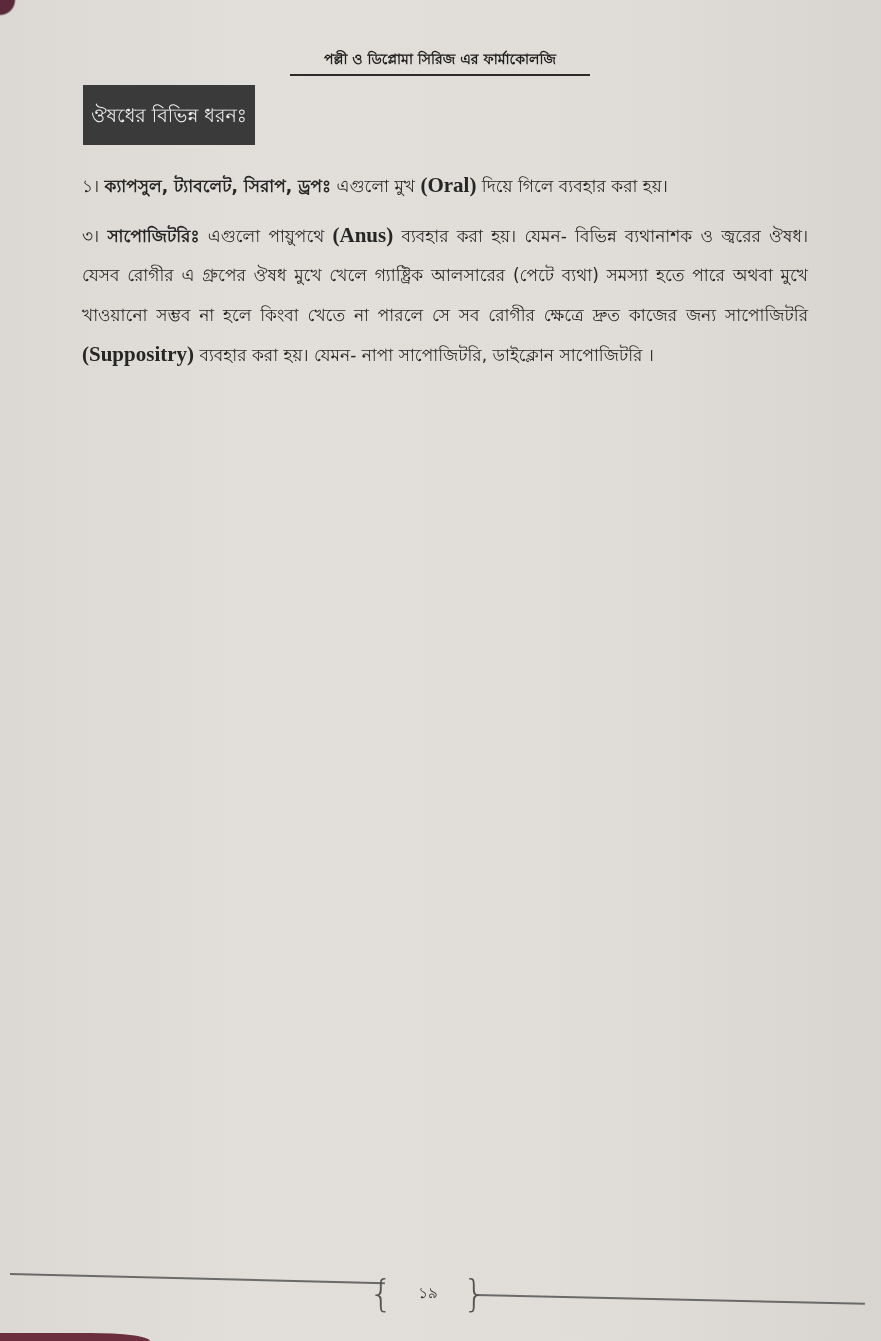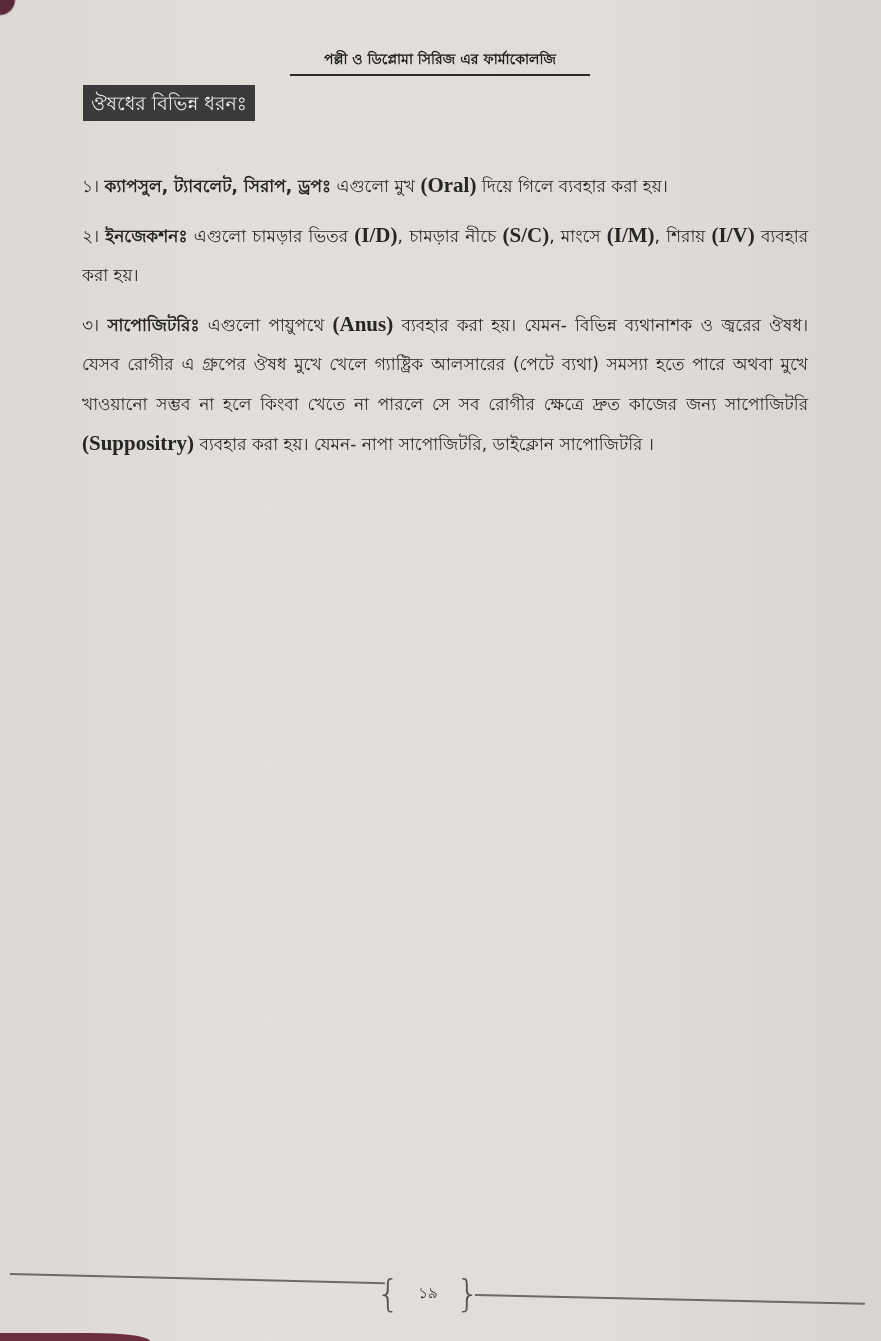--- a/index.html
+++ b/index.html
@@ -20,21 +20,21 @@
   .bottom-edge {
     position:absolute; left:0; bottom:0; width:150px; height:8px;
     background:#6b2e3e; border-top-right-radius:60px 8px;
   }
   .running-head {
     position:absolute; left:290px; top:48px; width:300px; text-align:center;
     font-family:"DejaVu Sans", sans-serif; font-weight:bold; font-size:14px;
     color:#1e1e1e; border-bottom:2px solid #2b2b2b; padding-bottom:2px;
   }
   .section-heading {
-    position:absolute; left:83px; top:85px; height:36px; padding:0 8px;
+    position:absolute; left:83px; top:85px; height:36px; padding:12px 8px;
     background:#3a3a3a; color:#ececec;
     font-family:"DejaVu Sans", sans-serif; font-size:19px; line-height:36px;
   }
   .content {
     position:absolute; left:82px; top:134px; width:726px;
     font-family:"DejaVu Sans", sans-serif; font-size:17px; line-height:39.5px;
     text-align:justify; color:#262626;margin-top:32px;
   }
   .para { margin:0 0 9px 0; }
   .latin { font-family:"Liberation Serif", serif; font-weight:bold; font-size:21px; }
@@ -46,43 +46,39 @@
   .footer-line-right {
     position:absolute; left:475px; top:1294px; width:390px; height:2px;
     background:#6a6a6a; transform:rotate(1.3deg); transform-origin:left;
   }
   .page-number-wrap {
     position:absolute; left:383px; top:1270px; width:90px; height:46px;
     display:flex; align-items:center; justify-content:center;
     font-family:"DejaVu Sans", sans-serif; color:#333;
   }
   .brace { font-size:38px; font-weight:300; line-height:46px; color:#555; }
-  .page-number { font-size:15px; margin:0 18px; }
+  .page-number { font-size:15px; margin:0 25px; }
 </style>
 </head>
 <body>
 
 <div class="page">
   <div class="corner-tl"></div>
   <div class="bottom-edge"></div>
 
   <div class="running-head">পল্লী ও ডিপ্লোমা সিরিজ এর ফার্মাকোলজি</div>
 
   <div class="section-heading">ঔষধের বিভিন্ন ধরনঃ</div>
 
   <div class="content">
     <p class="para">
       <span>১।</span>
       <span class="term">ক্যাপসুল, ট্যাবলেট, সিরাপ, ড্রপঃ</span><span> এগুলো মুখ </span><span class="latin">(Oral)</span><span> দিয়ে গিলে ব্যবহার করা হয়।</span>
     </p>
 
-    <p class="para">
-      <span>২।</span>
-      <span class="term">ইনজেকশনঃ</span><span> এগুলো চামড়ার ভিতর </span><span class="latin">(I/D)</span><span>, চামড়ার নীচে </span><span class="latin">(S/C)</span><span>, মাংসে </span><span class="latin">(I/M)</span><span>, শিরায় </span><span class="latin">(I/V)</span><span> ব্যবহার করা হয়।</span>
-    </p>
 
     <p class="para">
       <span>৩।</span>
       <span class="term">সাপোজিটরিঃ</span><span> এগুলো পায়ুপথে </span><span class="latin">(Anus)</span><span> ব্যবহার করা হয়। যেমন- বিভিন্ন ব্যথানাশক ও জ্বরের ঔষধ। যেসব রোগীর এ গ্রুপের ঔষধ মুখে খেলে গ্যাষ্ট্রিক আলসারের (পেটে ব্যথা) সমস্যা হতে পারে অথবা মুখে খাওয়ানো সম্ভব না হলে কিংবা খেতে না পারলে সে সব রোগীর ক্ষেত্রে দ্রুত কাজের জন্য সাপোজিটরি </span><span class="latin">(Suppositry)</span><span> ব্যবহার করা হয়। যেমন- নাপা সাপোজিটরি, ডাইক্লোন সাপোজিটরি ।</span>
     </p>
 
 
   </div>
 
   <div class="footer-line-left"></div>

